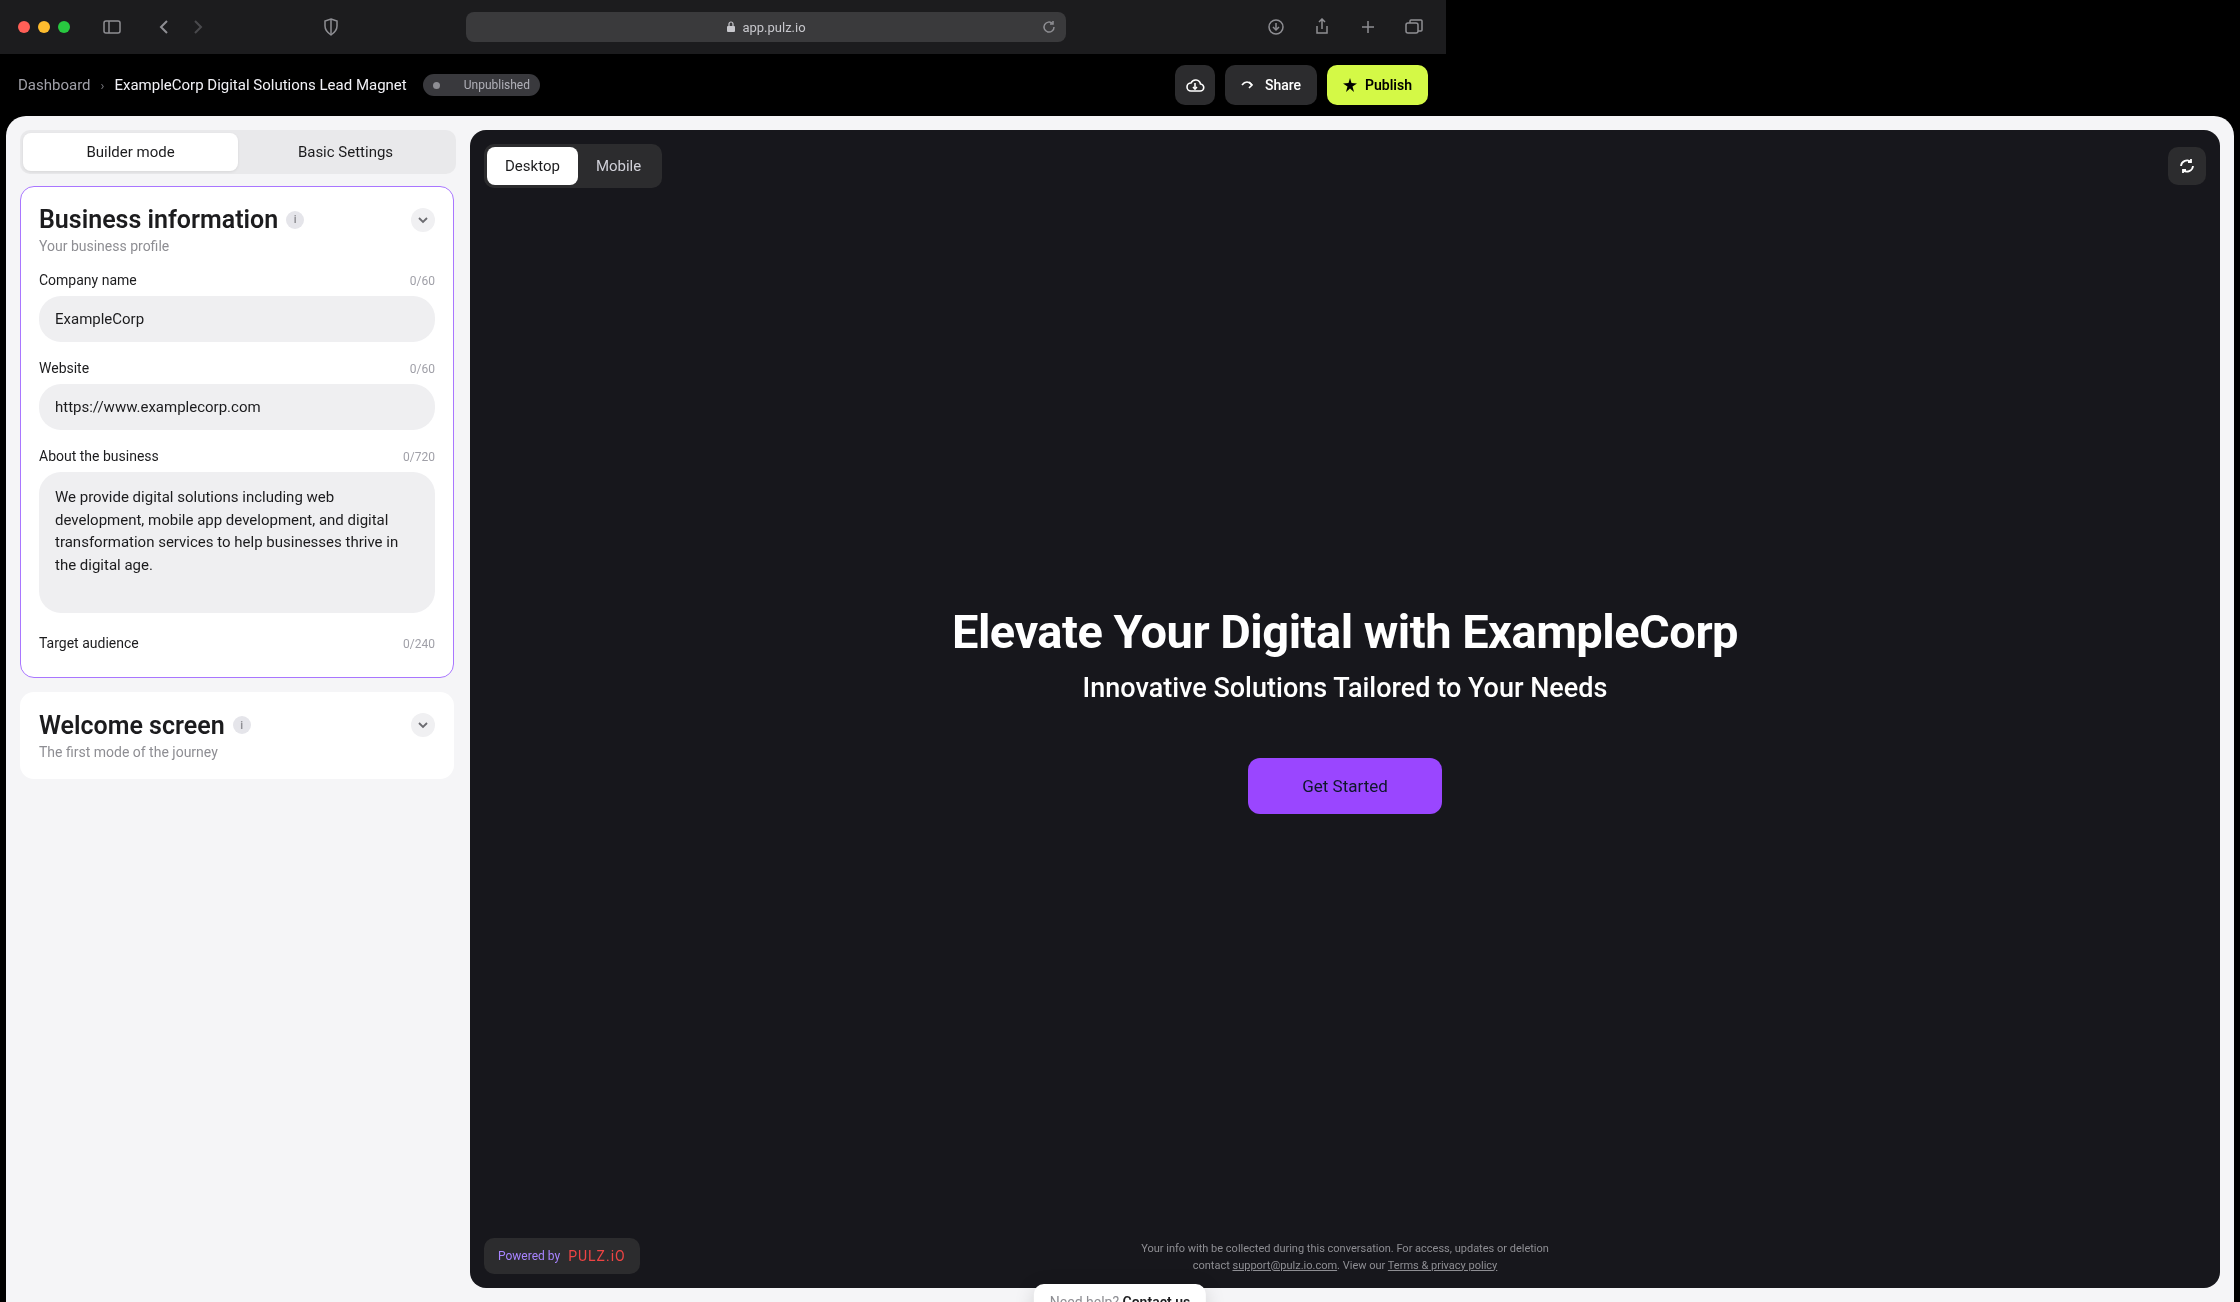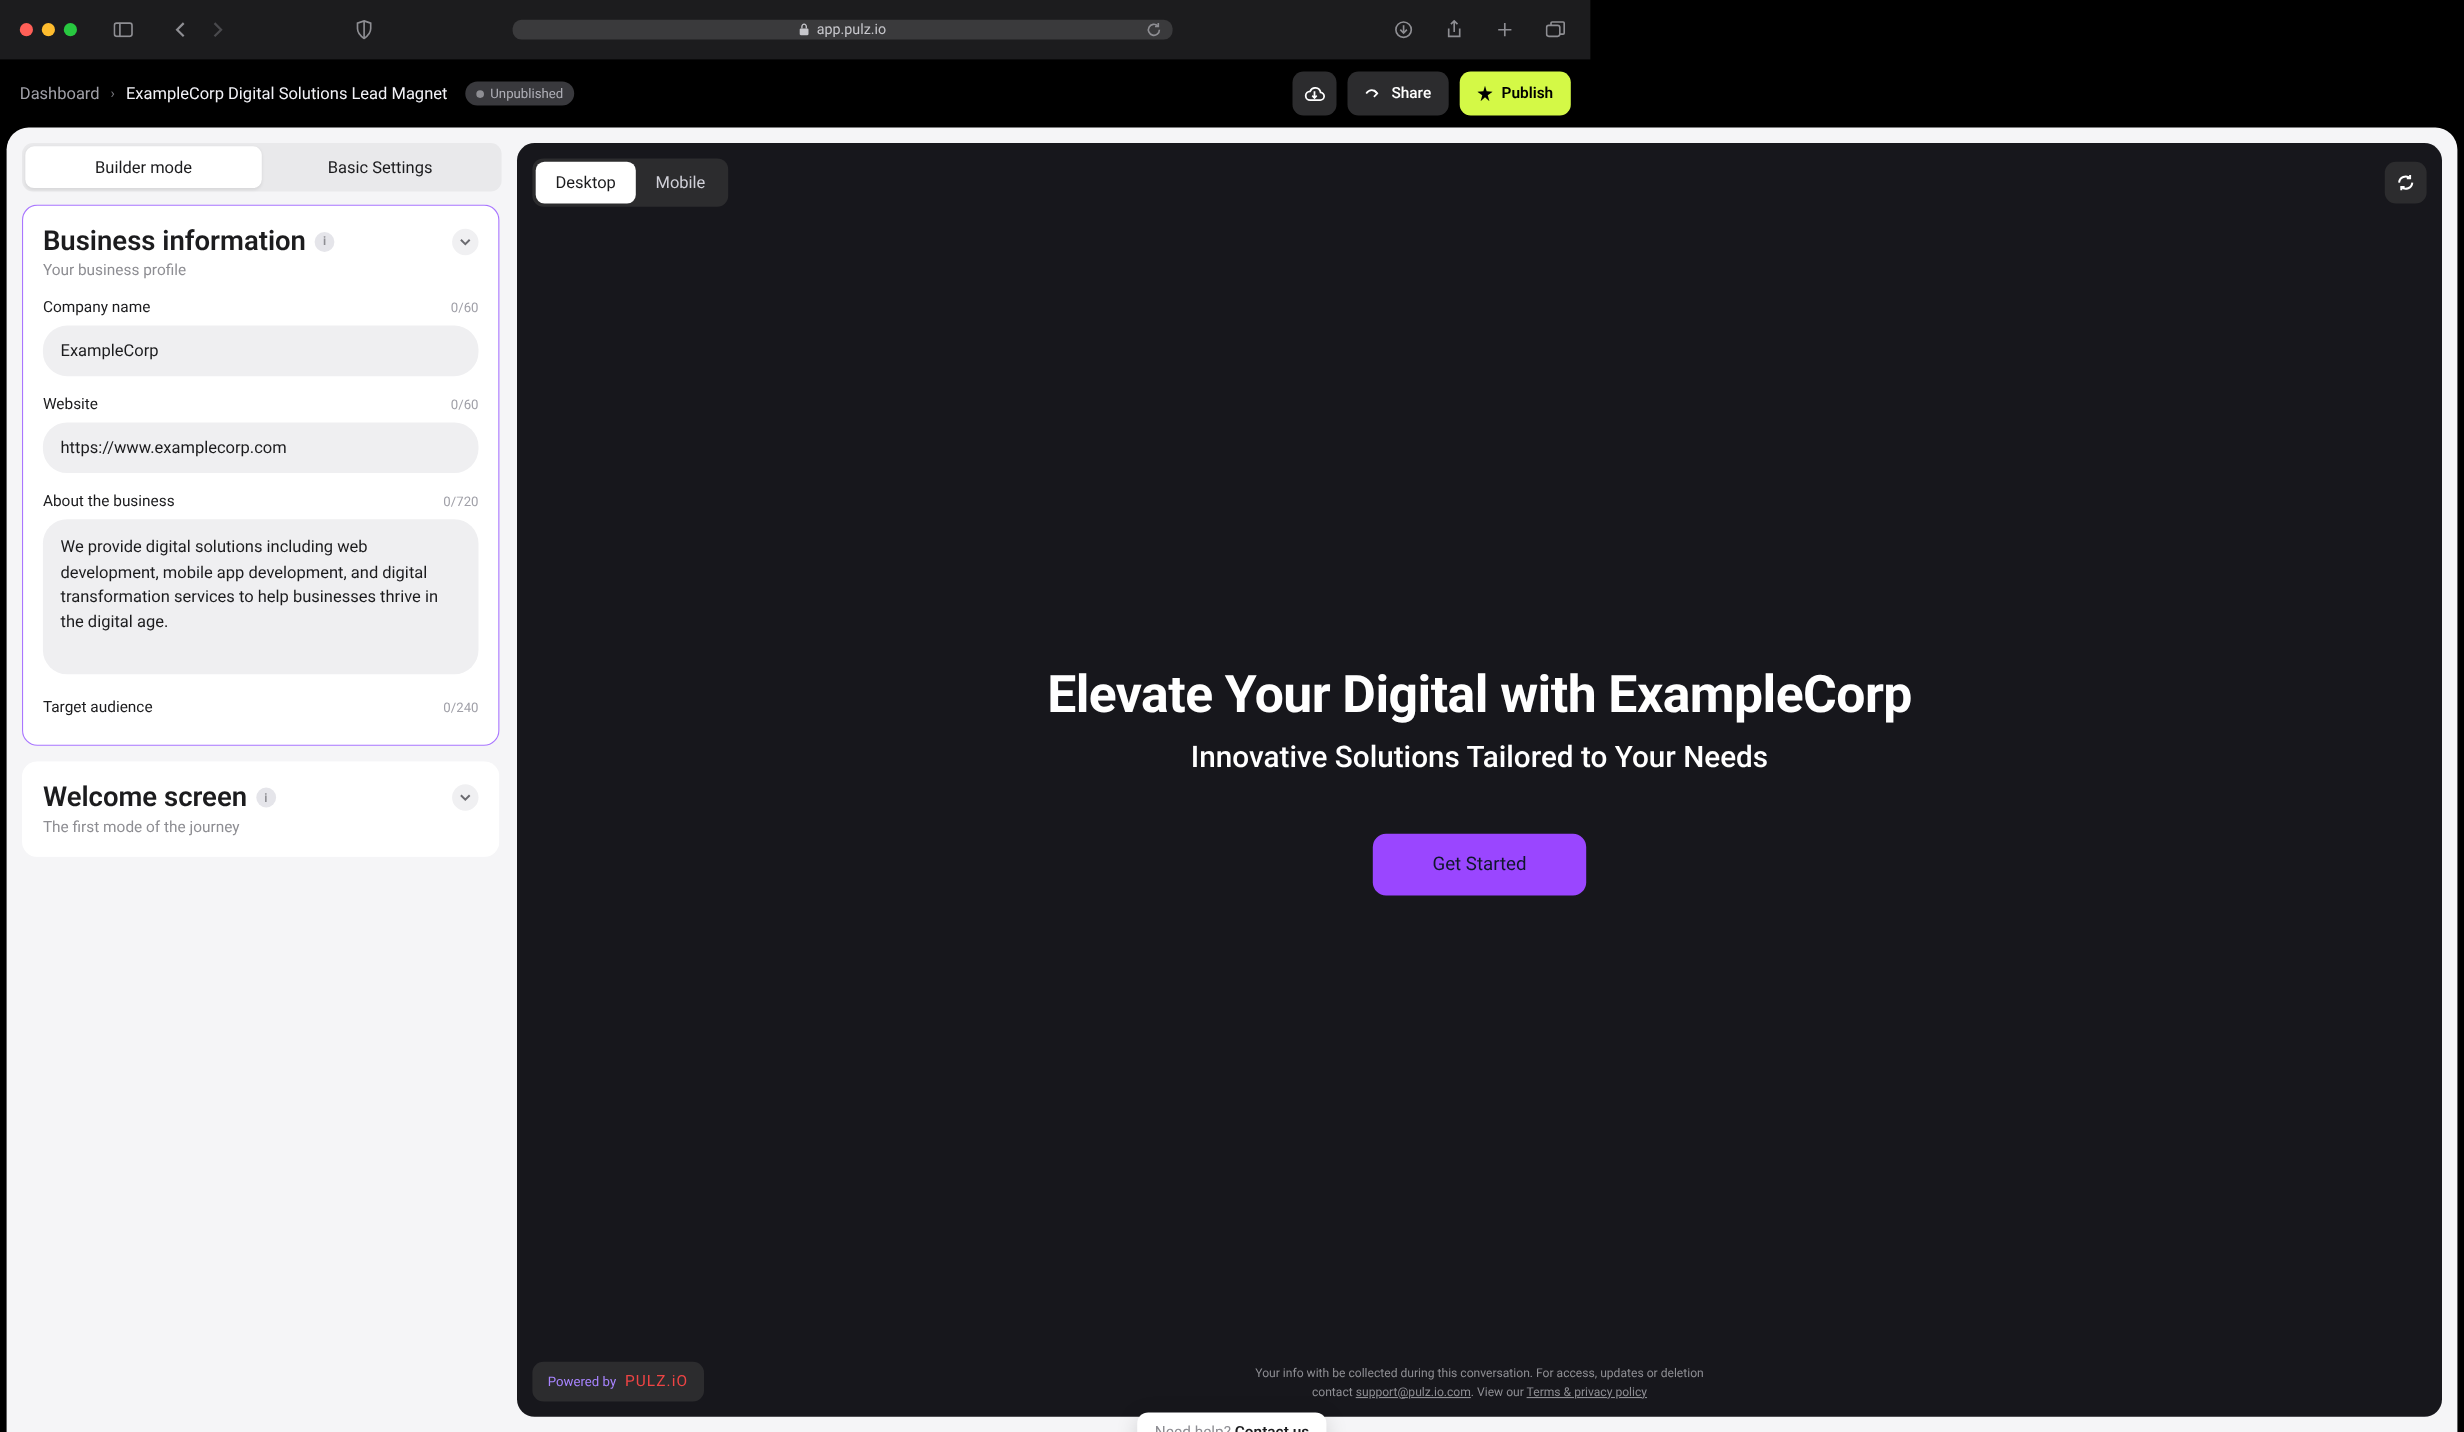--- a/index.html
+++ b/index.html
@@ -8,32 +8,32 @@
 
 .browser-chrome { height: 54px; background: #1c1c1e; display: flex; align-items: center; padding: 0 18px; gap: 14px; }
 .traffic-lights { display: flex; gap: 8px; }
 .tl { width: 12px; height: 12px; border-radius: 50%; }
 .tl-red { background: #ff5f57; }
 .tl-yellow { background: #febc2e; }
 .tl-green { background: #28c840; }
 .chrome-icon { color: #8e8e93; display: flex; align-items: center; justify-content: center; width: 28px; height: 28px; }
 .chrome-icon.sidebar-toggle { margin-left: 14px; }
 .nav-arrows { display: flex; gap: 6px; margin-left: 10px; }
-.url-bar { flex: 0 0 600px; margin: 0 auto; height: 18px; background: #3a3a3c; border-radius: 8px; display: flex; align-items: center; justify-content: center; position: relative; color: #c7c7cc; font-size: 13px; }
+.url-bar { flex: 0 0 600px; margin: 0 auto; height: 30px; background: #3a3a3c; border-radius: 8px; display: flex; align-items: center; justify-content: center; position: relative; color: #c7c7cc; font-size: 13px; }
 .url-lock { margin-right: 6px; }
 .url-refresh { position: absolute; right: 10px; color: #8e8e93; }
 .chrome-right { display: flex; gap: 18px; margin-left: auto; }
 .shield-wrap { margin-left: auto; margin-right: 16px; }
 
 
 .app-header { height: 62px; display: flex; align-items: center; padding: 0 18px; gap: 10px; }
 .breadcrumb-link { color: #a0a0a8; font-size: 15px; }
 .breadcrumb-sep { color: #78787e; font-size: 13px; }
 .page-title { color: #f2f2f7; font-size: 15px; }
-.status-badge { background: #39393d; color: #b0b0b8; font-size: 12px; padding: 4px 10px; border-radius: 999px; display: flex; align-items: center; gap: 6px; margin-left: 6px; justify-content: space-between; }
+.status-badge { background: #39393d; color: #b0b0b8; font-size: 12px; padding: 4px 10px; border-radius: 999px; display: flex; align-items: center; gap: 24px; margin-left: 6px; justify-content: space-between; }
 .status-dot { width: 7px; height: 7px; border-radius: 50%; background: #8e8e93; }
 .header-actions { margin-left: auto; display: flex; gap: 10px; }
 .btn { border: none; border-radius: 10px; padding: 0 16px; height: 40px; font-size: 14px; font-weight: 500; display: flex; align-items: center; gap: 8px; cursor: pointer; }
 .btn-icon { width: 40px; padding: 0; justify-content: center; background: #2c2c2e; color: #fff; }
 .btn-dark { background: #2c2c2e; color: #fff; }
 .btn-accent { background: #d4f946; color: #000; font-weight: 600; }
 
 
 .main-area { position: absolute; top: 116px; left: 6px; right: 6px; bottom: 0; background: #f5f5f7; border-radius: 20px 20px 0 0; padding: 14px; display: flex; gap: 14px; }
 .left-panel { width: 436px; display: flex; flex-direction: column; gap: 12px; }

